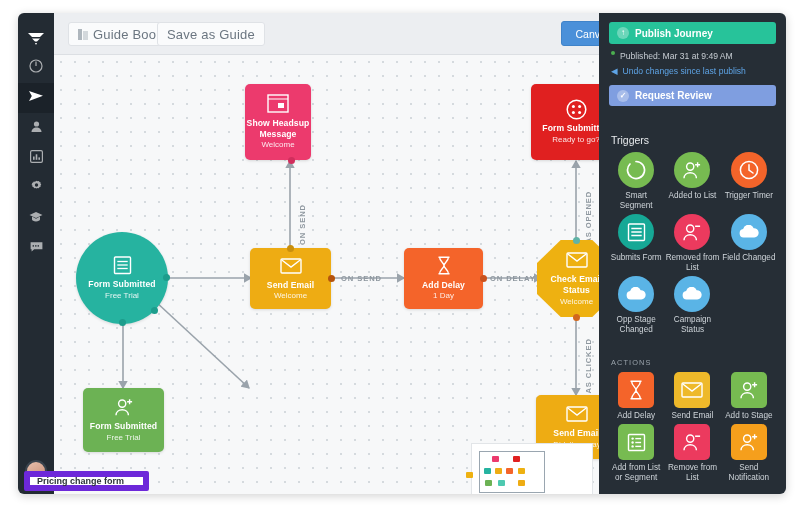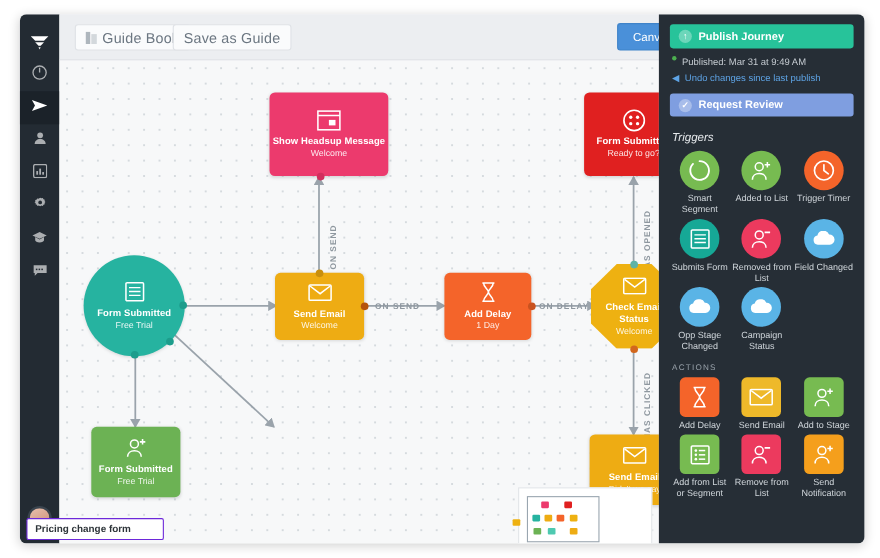--- a/index.html
+++ b/index.html
@@ -110,31 +110,31 @@
   .circ-ico { width:12px;height:12px;border-radius:50%;background:rgba(255,255,255,.32);
     display:flex;align-items:center;justify-content:center;font-size:8px;color:#fff;line-height:1;}
   .pub-info { padding:7px 2px 4px 2px; }
   .pub-row { font-size:8.6px; color:#c6ccd2; display:flex; align-items:flex-start; gap:5px; }
   .greendot { width:4px;height:4px;border-radius:50%;background:#4caf50; }
   .undo-row { font-size:8.6px; color:#5ea4e6; display:flex; align-items:center; gap:5px; margin-top:5px; }
   .review-btn {
     height:21px; background:#7f9ee0; border-radius:3px; display:flex; align-items:center;
     gap:6px; padding:0 8px; color:#fff; font-size:10px; font-weight:bold; margin-top:5px;
   }
-  .sec-title { color:#e7eaed; font-size:10.5px; margin:13px 0 6px 2px;font-style:italic; }
-  .sec-sub { color:#9aa3ab; font-size:7.4px; letter-spacing:1.1px; margin:9px 0 5px 2px; }
+  .sec-title { color:#e7eaed; font-size:10.5px; margin:28px 0 6px 2px; }
+  .sec-sub { color:#9aa3ab; font-size:7.4px; letter-spacing:1.1px; margin:23px 0 5px 2px; }
   .grid { display:grid; grid-template-columns:repeat(3,1fr); gap:3px 2px; }
   .gcell { display:flex; flex-direction:column; align-items:center; }
   .gico { width:36px;height:36px; display:flex;align-items:center;justify-content:center; }
   .gico.rnd { border-radius:50%; }
   .gico.sq { border-radius:5px; }
   .glabel { font-size:8.2px; color:#cfd5da; text-align:center; line-height:1.22; margin-top:3px; }
   .dlitem {
     position:absolute; left:24px; bottom:16px; width:125px; height:20px;
-    background:#ffffff; border:1px solid #6d28d9; border-radius:2px;
+    background:#ffffff; border:6px solid #6d28d9; border-radius:2px;
     display:flex; align-items:center; padding:0 7px; font-size:9px; color:#2d3439; font-weight:bold;
   }
 </style>
 </head>
 <body>
 
 <div id="app">
   <div class="window">
 
     <div class="rail">
@@ -251,21 +251,21 @@
 
           <line x1="101" y1="246" x2="195" y2="333" stroke="#9aa3ab" stroke-width="1.6" marker-end="url(#arr)"></line>
         </svg>
 
         <div class="elabel vert" style="left:244px; top:190px;">ON SEND</div>
         <div class="elabel vert" style="left:530px; top:195px;">HAS OPENED</div>
         <div class="elabel vert" style="left:530px; top:345px;">HAS CLICKED</div>
         <div class="elabel" style="left:287px; top:219px;">ON SEND</div>
         <div class="elabel" style="left:436px; top:219px;">ON DELAY</div>
 
-        <div class="node" style="left:191px; top:29px; width:108px; height:76px; background:#ec3a6d;">
+        <div class="node" style="left:191px; top:29px; width:66px; height:76px; background:#ec3a6d;">
           <span class="gi">
             <svg width="22" height="19" viewBox="0 0 22 19">
                 <rect x="1" y="1" width="20" height="17" fill="none" stroke="#fff" stroke-width="1.4"></rect>
                 <line x1="1" y1="5" x2="21" y2="5" stroke="#fff" stroke-width="1.2"></line>
                 <rect x="11" y="9" width="6" height="5" fill="#fff"></rect>
               </svg>
           </span>
           <div class="ttl">Show Headsup Message</div>
           <div class="sub">Welcome</div>
           <div class="port" style="left:43px; bottom:-3.5px; background:#d12e5d;"></div>

